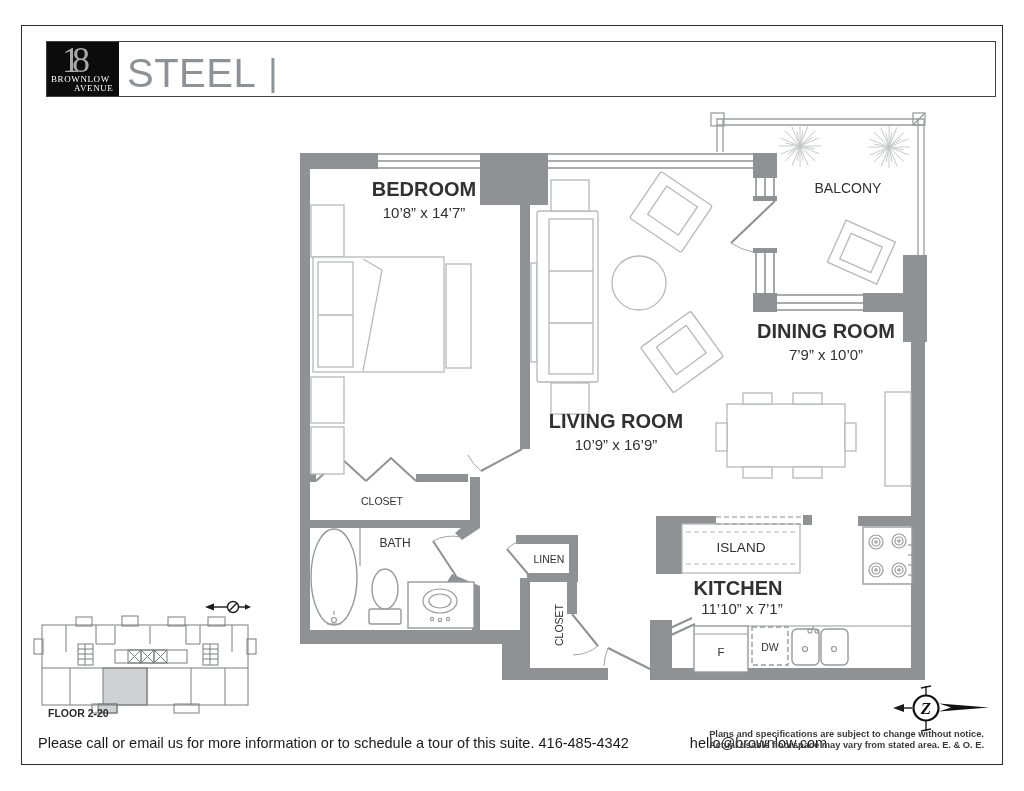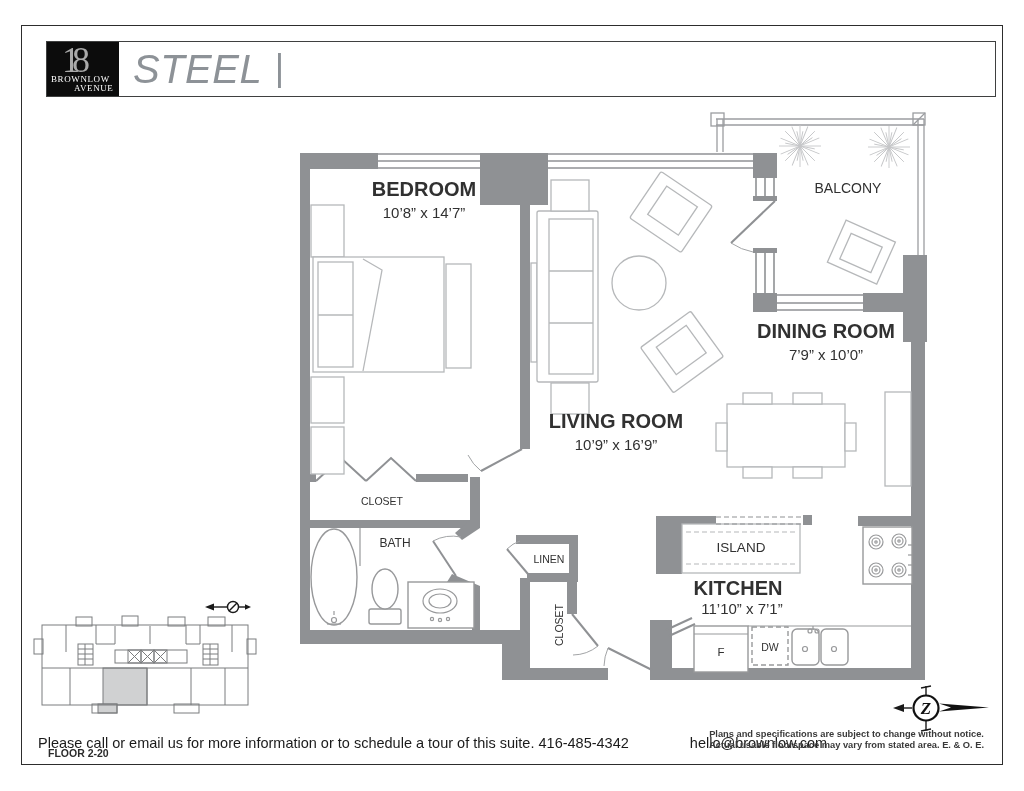--- a/index.html
+++ b/index.html
@@ -10,32 +10,32 @@
   
   .header{position:absolute;left:46px;top:41px;width:950px;height:56px;
         border:1px solid #3f4040;box-sizing:border-box;display:flex;align-items:stretch;background:#fff;}
   .logo{width:72px;background:#0c0c0c;position:relative;flex:0 0 72px;}
   .logo-18{position:absolute;top:-3px;left:15px;font-family:"Liberation Serif",serif;
         font-size:36px;color:#a9a9a9;letter-spacing:-8px;}
   .logo-l1{position:absolute;bottom:12px;left:4px;font-family:"Liberation Serif",serif;
         font-size:9px;color:#fff;letter-spacing:.6px;}
   .logo-l2{position:absolute;bottom:3px;left:27px;font-family:"Liberation Serif",serif;
         font-size:9px;color:#fff;letter-spacing:.6px;}
-  .titles{display:flex;align-items:center;padding-left:14px;color:#8d9297;font-style:italic;}
+  .titles{display:flex;align-items:flex-end;padding-left:8px;color:#8d9297;}
   .plan-name{font-size:40px;letter-spacing:.5px;}
   .pipe{font-size:36px;font-weight:100;margin:0 12px 2px 12px;color:#8d9297;}
   .subtitle{font-size:26px;letter-spacing:3.5px;}
   
   .footer{position:absolute;left:38px;top:735px;font-size:14.5px;color:#1b1b1b;}
   .footer span{margin-right:0;}
   .footer .phone{}
   .footer .email{margin-left:16px;padding-left:41px;}
   .disclaimer{position:absolute;right:40px;top:729px;text-align:center;
         font-size:9.3px;line-height:11px;color:#3a3a3a;font-weight:700;}
-  .floor-label{position:absolute;left:48px;top:747px;font-size:10.5px;font-weight:700;color:#2b2b2b;}
+  .floor-label{position:absolute;left:48px;top:707px;font-size:10.5px;font-weight:700;color:#2b2b2b;}
   
   svg{position:absolute;left:0;top:0;}
   .wall{fill:#8f9194;stroke:none;}
   .winline{stroke:#8f9194;stroke-width:1.6;fill:none;}
   .rail{stroke:#9b9da0;stroke-width:1.3;fill:none;}
   .furn{stroke:#b6b8ba;stroke-width:1.3;fill:#fff;}
   .furnl{stroke:#b6b8ba;stroke-width:1.3;fill:none;}
   .fix{stroke:#98999b;stroke-width:1.4;fill:#fff;}
   .fixl{stroke:#98999b;stroke-width:1.2;fill:none;}
   .door{stroke:#8f9194;stroke-width:2;fill:none;}

